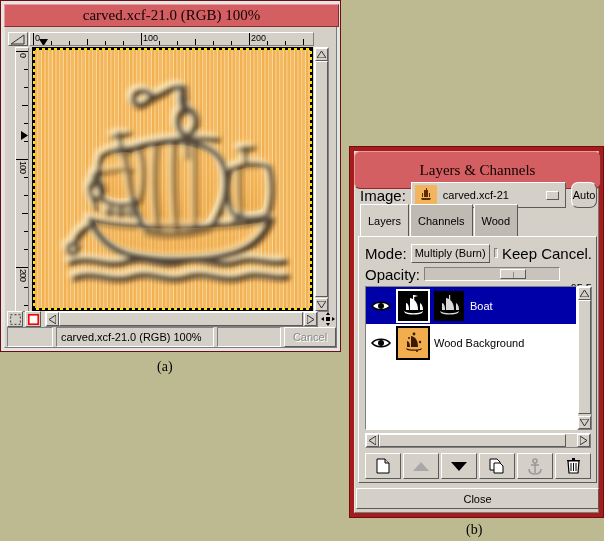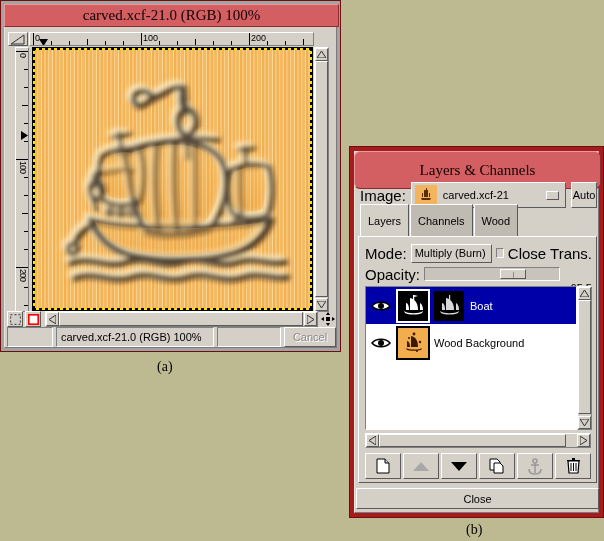--- a/index.html
+++ b/index.html
@@ -9,21 +9,21 @@
     font-family:"Liberation Sans", sans-serif;
     font-size:11px;
     color:#000;
     overflow:hidden;
     position:relative;
   }
 
   
   #imgwin{
     position:absolute;left:0;top:0;width:341px;height:352px;
-    background:#a3a3a3;
+    background:#e5e5e5;
     border:1px solid #6d0f0f;
     box-sizing:border-box;
     padding-left:28px;
   }
   #imgwin .wframe{
     position:absolute;left:3px;top:3px;right:3px;bottom:3px;
     background:#d4d0c8;
     border-top:1px solid #e8e4dc;border-left:1px solid #e8e4dc;
     border-bottom:1px solid #7a7a7a;border-right:1px solid #7a7a7a;
     box-sizing:border-box;
@@ -143,21 +143,21 @@
   #imgcombo .dropbox{
     width:13px;height:9px;background:#d4d0c8;
     border-top:1px solid #fff;border-left:1px solid #fff;
     border-bottom:1px solid #5a5a5a;border-right:1px solid #5a5a5a;
     box-sizing:border-box;margin-right:3px;
   }
   #autoBtn{
     width:26px;height:26px;background:#d4d0c8;
     border-top:1px solid #fff;border-left:1px solid #fff;
     border-bottom:1px solid #5a5a5a;border-right:1px solid #5a5a5a;
-    box-sizing:border-box;display:flex;align-items:center;justify-content:center;font-size:11px;
+    box-sizing:border-box;display:flex;align-items:center;justify-content:center;font-size:11px;border-radius:7px;
   }
 
   #tabs{position:absolute;left:10px;top:72px;height:18px;display:flex;align-items:flex-end;}
   .tab{
     height:17px;padding:16px 7px;display:flex;align-items:center;font-size:11px;
     background:#bfbbb2;
     border-top:1px solid #fff;border-left:1px solid #fff;border-right:1px solid #5a5a5a;
     box-sizing:border-box;margin-right:1px;
   }
   .tab.active{background:#d4d0c8;height:18px;}
@@ -491,21 +491,21 @@
 
   <div id="tabpanel">
 
     <div id="moderow">
       <span class="lbl">Mode:</span>
       <div id="modecombo">
         <span class="mname">Multiply (Burn)</span>
         <span class="dropbox"></span>
       </div>
       <span class="chk"></span>
-      <span class="lbl">Close Trans.</span>
+      <span class="lbl">Keep Cancel.</span>
     </div>
 
     <div id="opacrow">
       <span class="lbl">Opacity:</span>
       <div id="opacTrack">
         <div id="opacThumb" style="left: calc(65.5% - 13px);"></div>
       </div>
       <span id="opacVal">65.5</span>
     </div>
 

